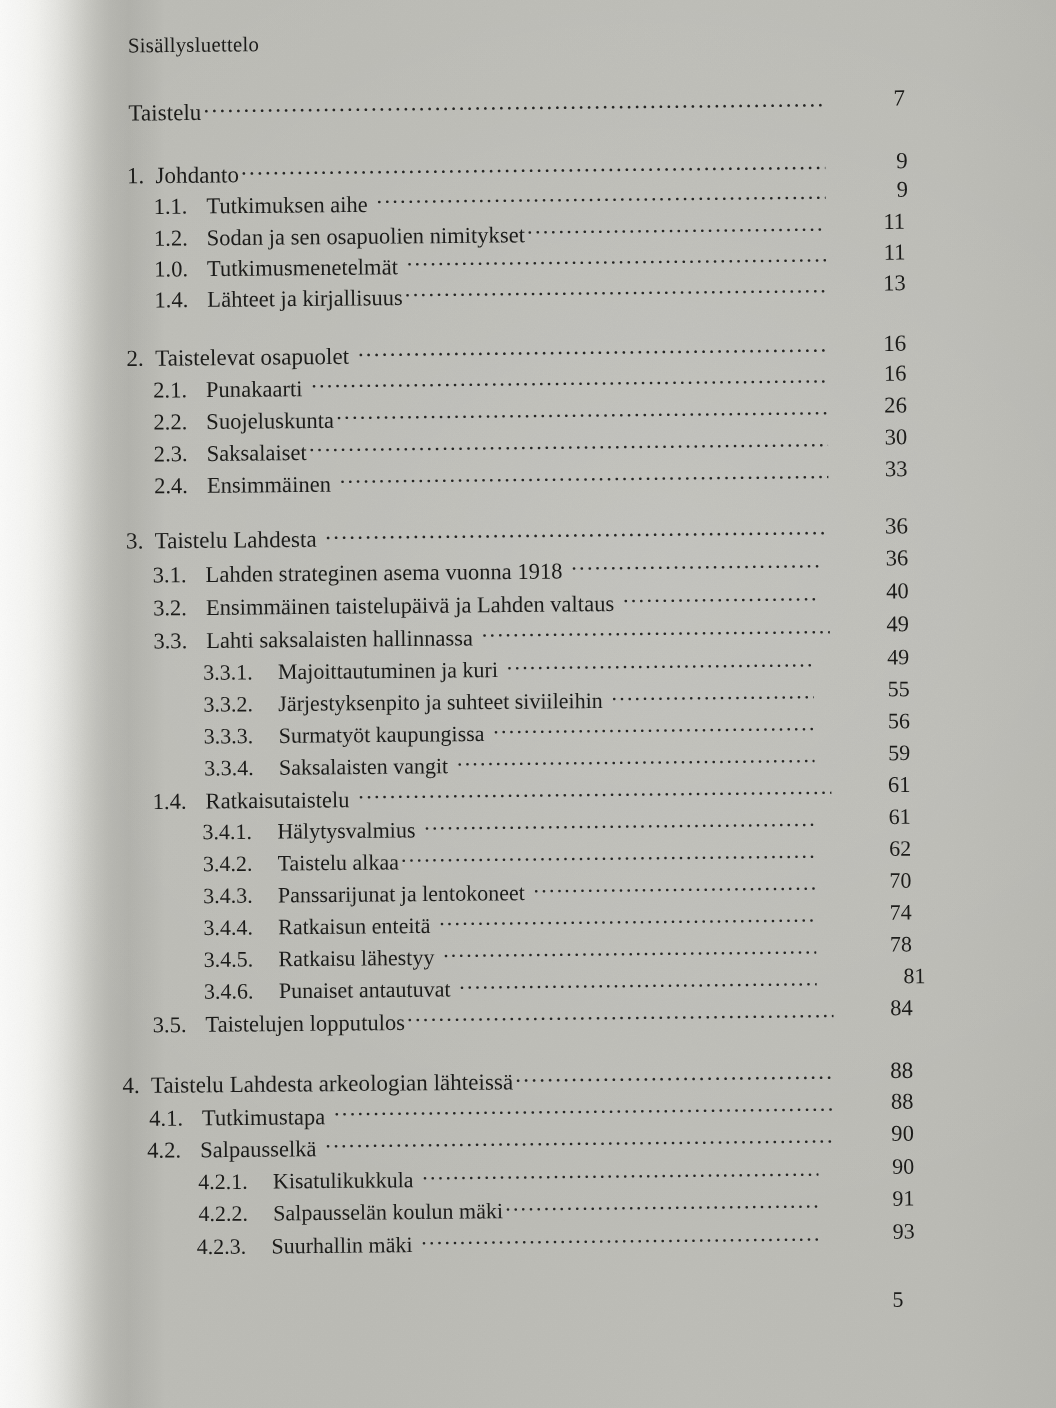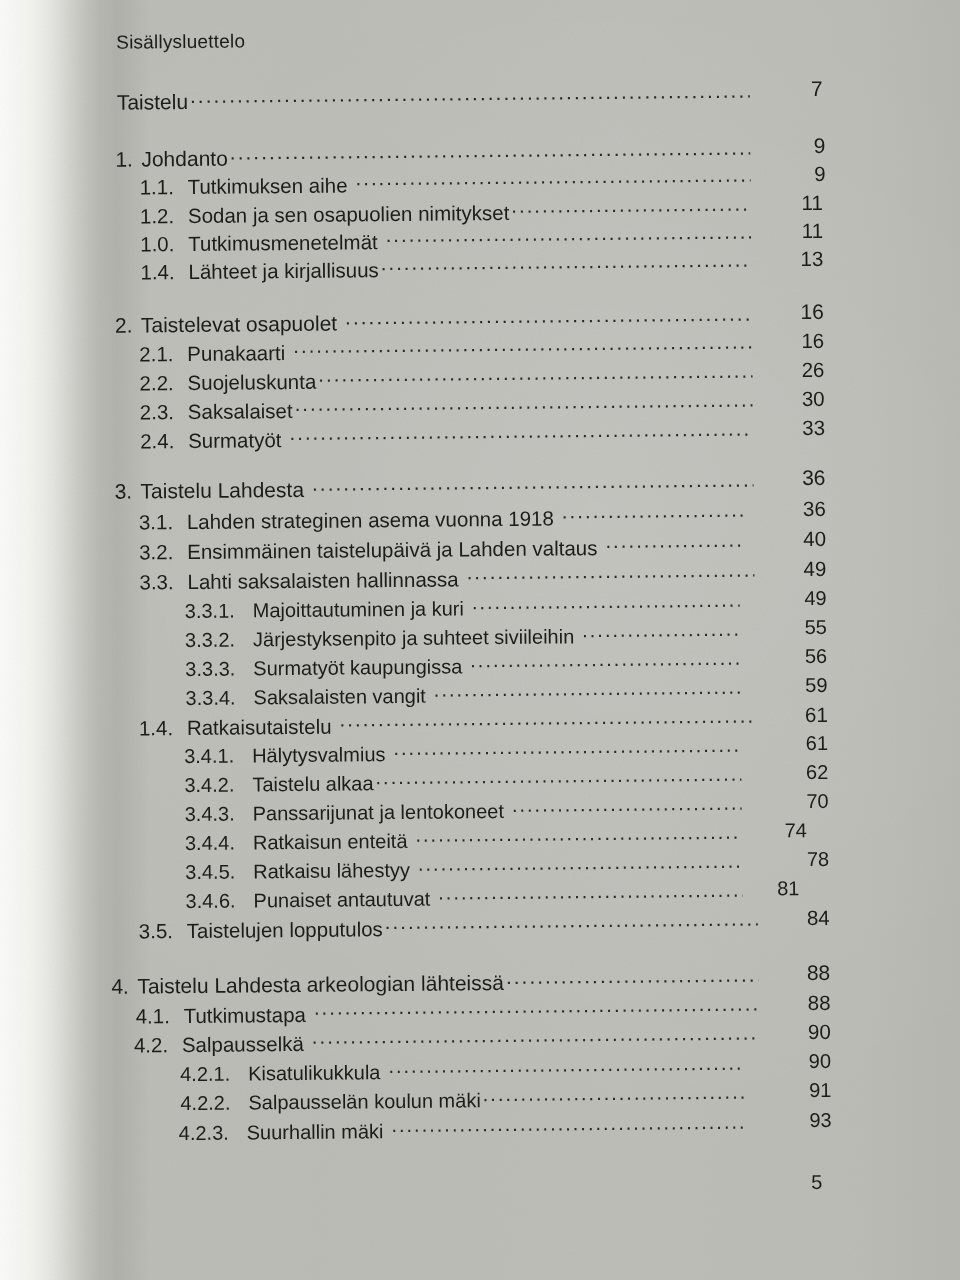--- a/index.html
+++ b/index.html
@@ -6,21 +6,21 @@
     margin: 0;
     padding: 0;
     background: #8e8e8a;
   }
   #page {
     position: relative;
     width: 960px;
     height: 1280px;
     overflow: hidden;
     background: #bcbcb6;
-    font-family: Liberation Sans, sans-serif;
+    font-family: Liberation Serif, serif;
     color: #1c1c1a;
   }
   
   #paper-tone {
     position: absolute;
     inset: 0;
     background:
       radial-gradient(120% 80% at 62% 40%, rgba(255,255,255,0.10) 0%, rgba(255,255,255,0) 62%),
       linear-gradient(90deg,
         #f4f4f1 0px, #eeeeea 26px, #e2e2dd 52px,
@@ -203,21 +203,21 @@
           <span class="page" style="position: absolute; left: 639px; top: -5px;">26</span>
         </div>
         <div class="row lvl2" style="left: 142px; top: 395px; width: 615px;">
           <span class="num">2.3.</span>
           <span class="label">Saksalaiset</span>
           <span class="leader"></span>
           <span class="page" style="position: absolute; left: 639px; top: -5px;">30</span>
         </div>
         <div class="row lvl2" style="left: 142px; top: 424px; width: 615px;">
           <span class="num">2.4.</span>
-          <span class="label" style="padding-right: 6px;">Surmatyöt</span>
+          <span class="label" style="padding-right: 6px;">Ensimmäinen</span>
           <span class="leader"></span>
           <span class="page" style="position: absolute; left: 639px; top: -5px;">33</span>
         </div>
         <div class="row lvl1" style="left: 116px; top: 474px; width: 641px;">
           <span class="num">3.</span>
           <span class="label" style="padding-right: 6px;">Taistelu Lahdesta</span>
           <span class="leader"></span>
           <span class="page" style="position: absolute; left: 665px; top: -5px;">36</span>
         </div>
         <div class="row lvl2" style="left: 140px; top: 505px; width: 608px;">
@@ -283,33 +283,33 @@
         <div class="row lvl3" style="left: 183px; top: 798px; width: 559px;">
           <span class="num">3.4.3.</span>
           <span class="label" style="padding-right: 6px;">Panssarijunat ja lentokoneet</span>
           <span class="leader"></span>
           <span class="page" style="position: absolute; left: 598px; top: -5px;">70</span>
         </div>
         <div class="row lvl3" style="left: 183px; top: 827px; width: 559px;">
           <span class="num">3.4.4.</span>
           <span class="label" style="padding-right: 6px;">Ratkaisun enteitä</span>
           <span class="leader"></span>
-          <span class="page" style="position: absolute; left: 576px; top: -5px;">74</span>
+          <span class="page" style="position: absolute; left: 598px; top: -5px;">74</span>
         </div>
         <div class="row lvl3" style="left: 183px; top: 856px; width: 559px;">
           <span class="num">3.4.5.</span>
           <span class="label" style="padding-right: 6px;">Ratkaisu lähestyy</span>
           <span class="leader"></span>
           <span class="page" style="position: absolute; left: 598px; top: -5px;">78</span>
         </div>
         <div class="row lvl3" style="left: 183px; top: 885px; width: 559px;">
           <span class="num">3.4.6.</span>
           <span class="label" style="padding-right: 6px;">Punaiset antautuvat</span>
           <span class="leader"></span>
-          <span class="page" style="position: absolute; left: 568px; top: -5px;">81</span>
+          <span class="page" style="position: absolute; left: 610px; top: -5px;">81</span>
         </div>
         <div class="row lvl2" style="left: 136px; top: 914px; width: 621px;">
           <span class="num">3.5.</span>
           <span class="label">Taistelujen lopputulos</span>
           <span class="leader"></span>
           <span class="page" style="position: absolute; left: 645px; top: -5px;">84</span>
         </div>
         <div class="row lvl1" style="left: 108px; top: 969px; width: 649px;">
           <span class="num">4.</span>
           <span class="label">Taistelu Lahdesta arkeologian lähteissä</span>

